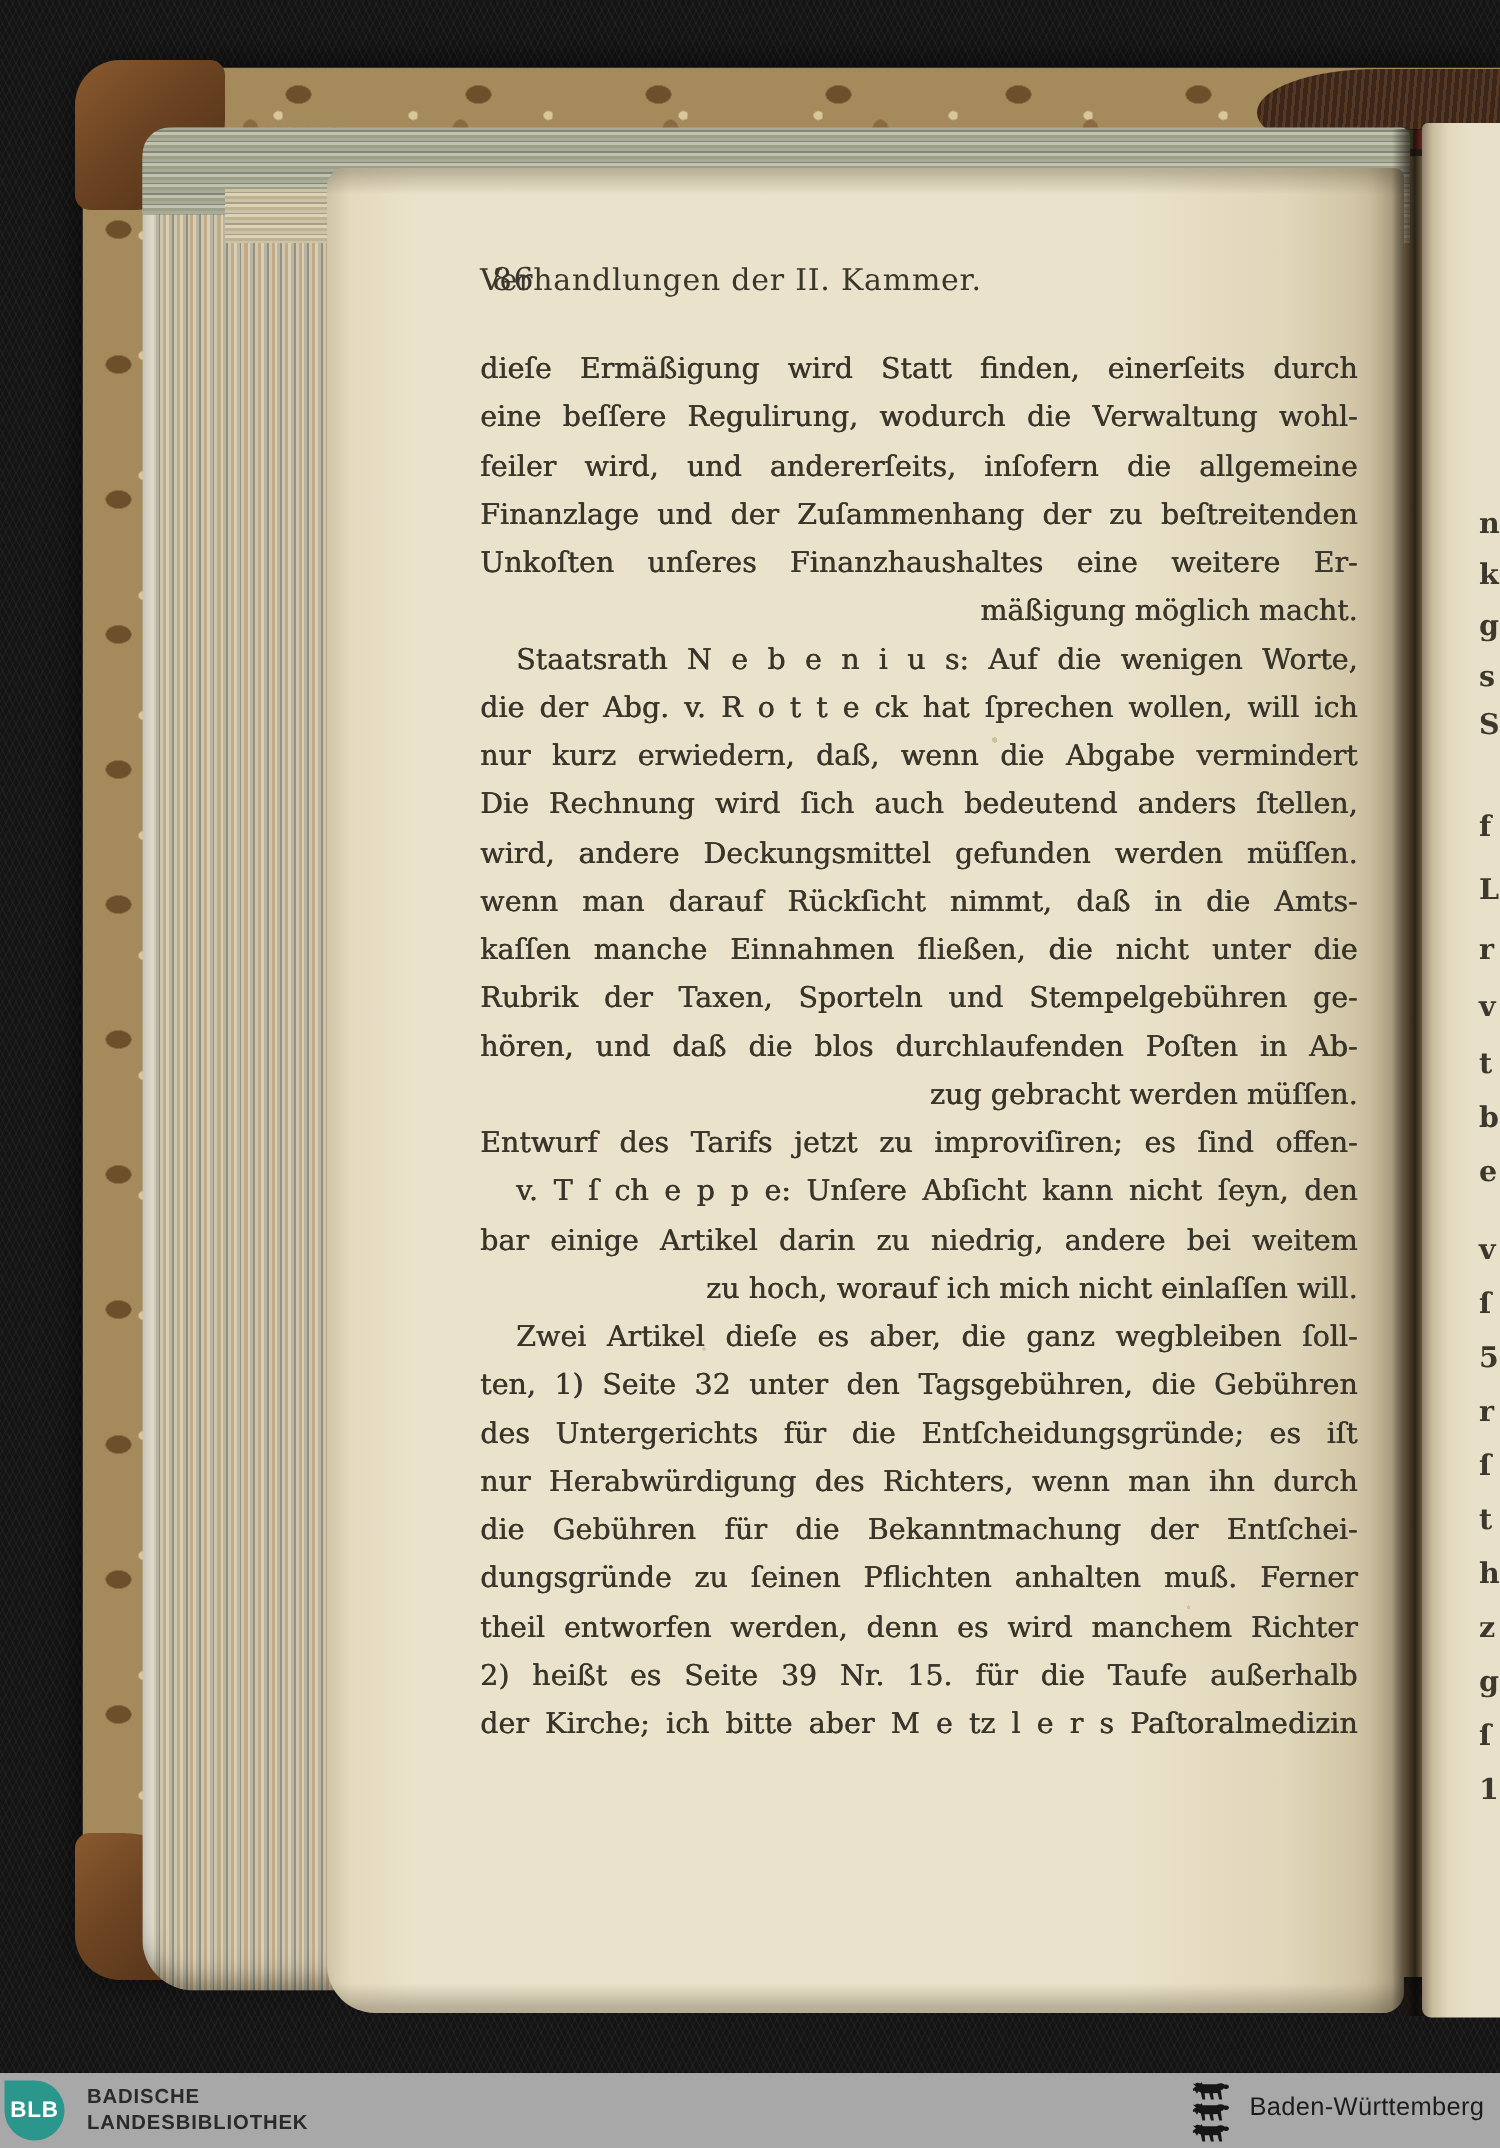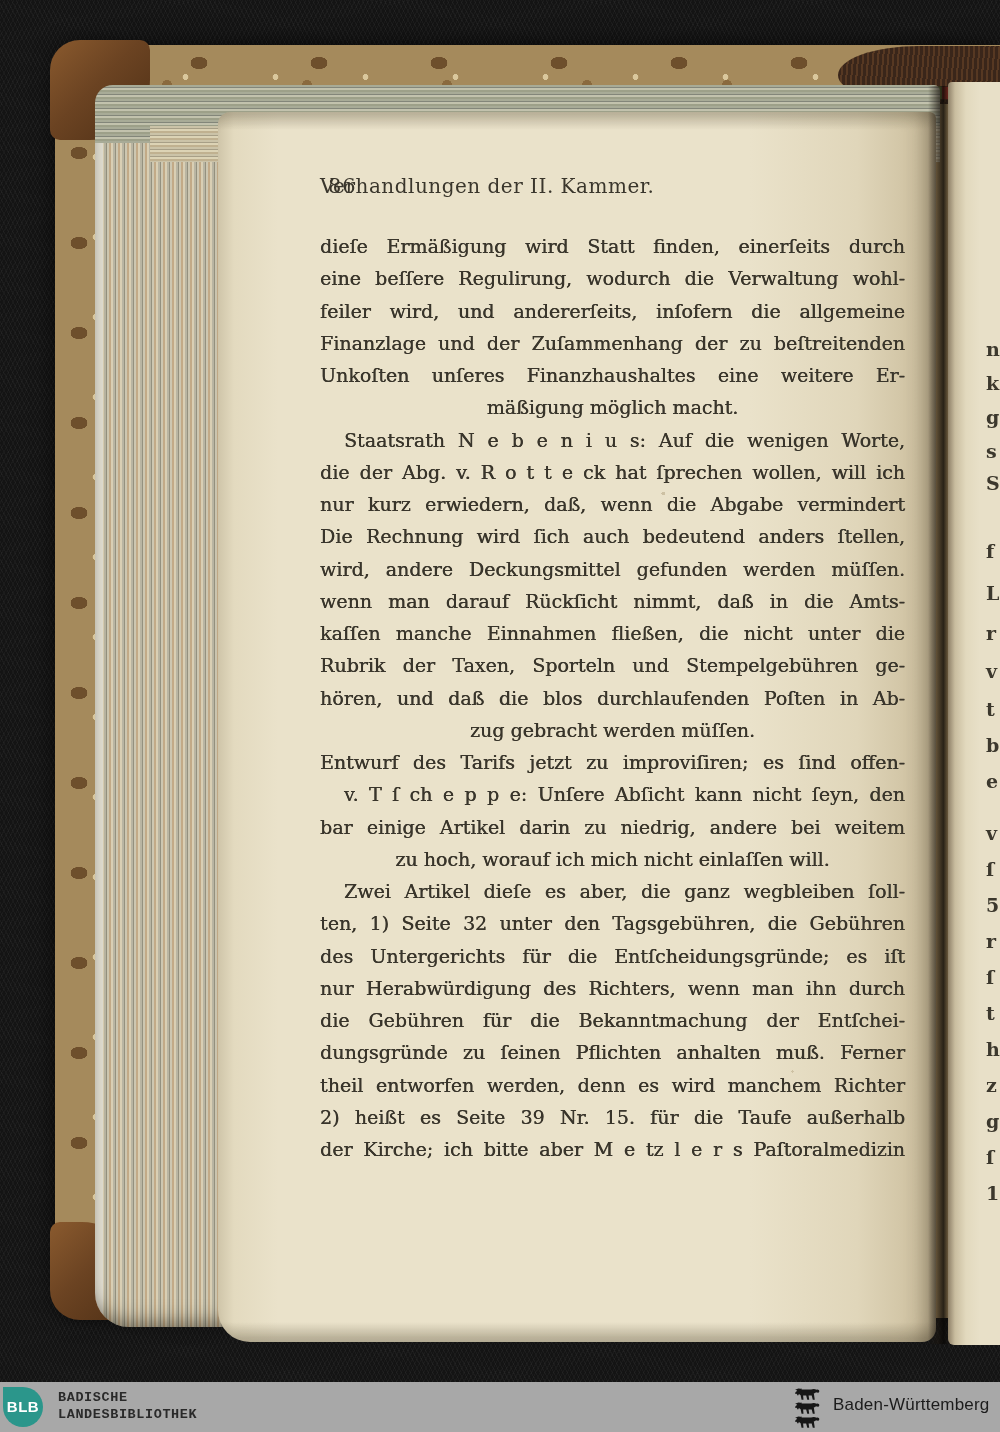--- a/index.html
+++ b/index.html
@@ -83,33 +83,33 @@
   .frag{position:absolute;left:38px;width:20px;color:#3c382d;font-size:19px;font-weight:bold;}
 
   
   .header-row{left:320px;top:174px;width:585px;height:30px;color:#3a362c;}
   .pgnum{position:absolute;left:8px;top:0;font-size:21px;letter-spacing:1px;}
   .runhead{position:absolute;left:0;right:0;text-align:left;font-size:20px;letter-spacing:.5px;}
   .text-block{
     left:320px;top:230px;width:585px;color:#39352b;font-size:19px;line-height:32.25px;
     text-shadow:0.35px 0 0 currentColor;
   }
-  .text-block .tl{white-space:nowrap;text-align:center;}
+  .text-block .tl{white-space:nowrap;text-align:right;}
   .text-block .tl.just{white-space:normal;text-align:justify;text-align-last:justify;}
   .text-block .tl.ind{padding-left:24px;}
 
   
   .footer-bar{left:0;top:1382px;width:1000px;height:50px;background:#a8a8a8;}
   .blb-logo{
     left:3px;top:1387px;width:40px;height:40px;border-radius:0 20px 20px 20px;
     background:#2b968b;color:#ffffff;font-family:"Liberation Sans",sans-serif;
     font-weight:bold;font-size:15px;text-align:center;line-height:40px;letter-spacing:.5px;
   }
   .lib-name{
-    left:58px;top:1390px;font-family:Liberation Mono, monospace;font-weight:bold;
+    left:58px;top:1390px;font-family:Liberation Sans, sans-serif;font-weight:bold;
     font-size:13.5px;line-height:16.5px;color:#2a2a2a;letter-spacing:.6px;
   }
   .arms{left:790px;top:1388px;width:34px;height:40px;display:flex;flex-direction:column;justify-content:space-between;}
   .arms svg{display:block;}
   .state-name{
     left:833px;top:1395px;font-family:"Liberation Sans",sans-serif;font-size:17px;
     font-weight:normal;color:#1c1c1c;letter-spacing:.2px;
   }
 </style>
 </head>

